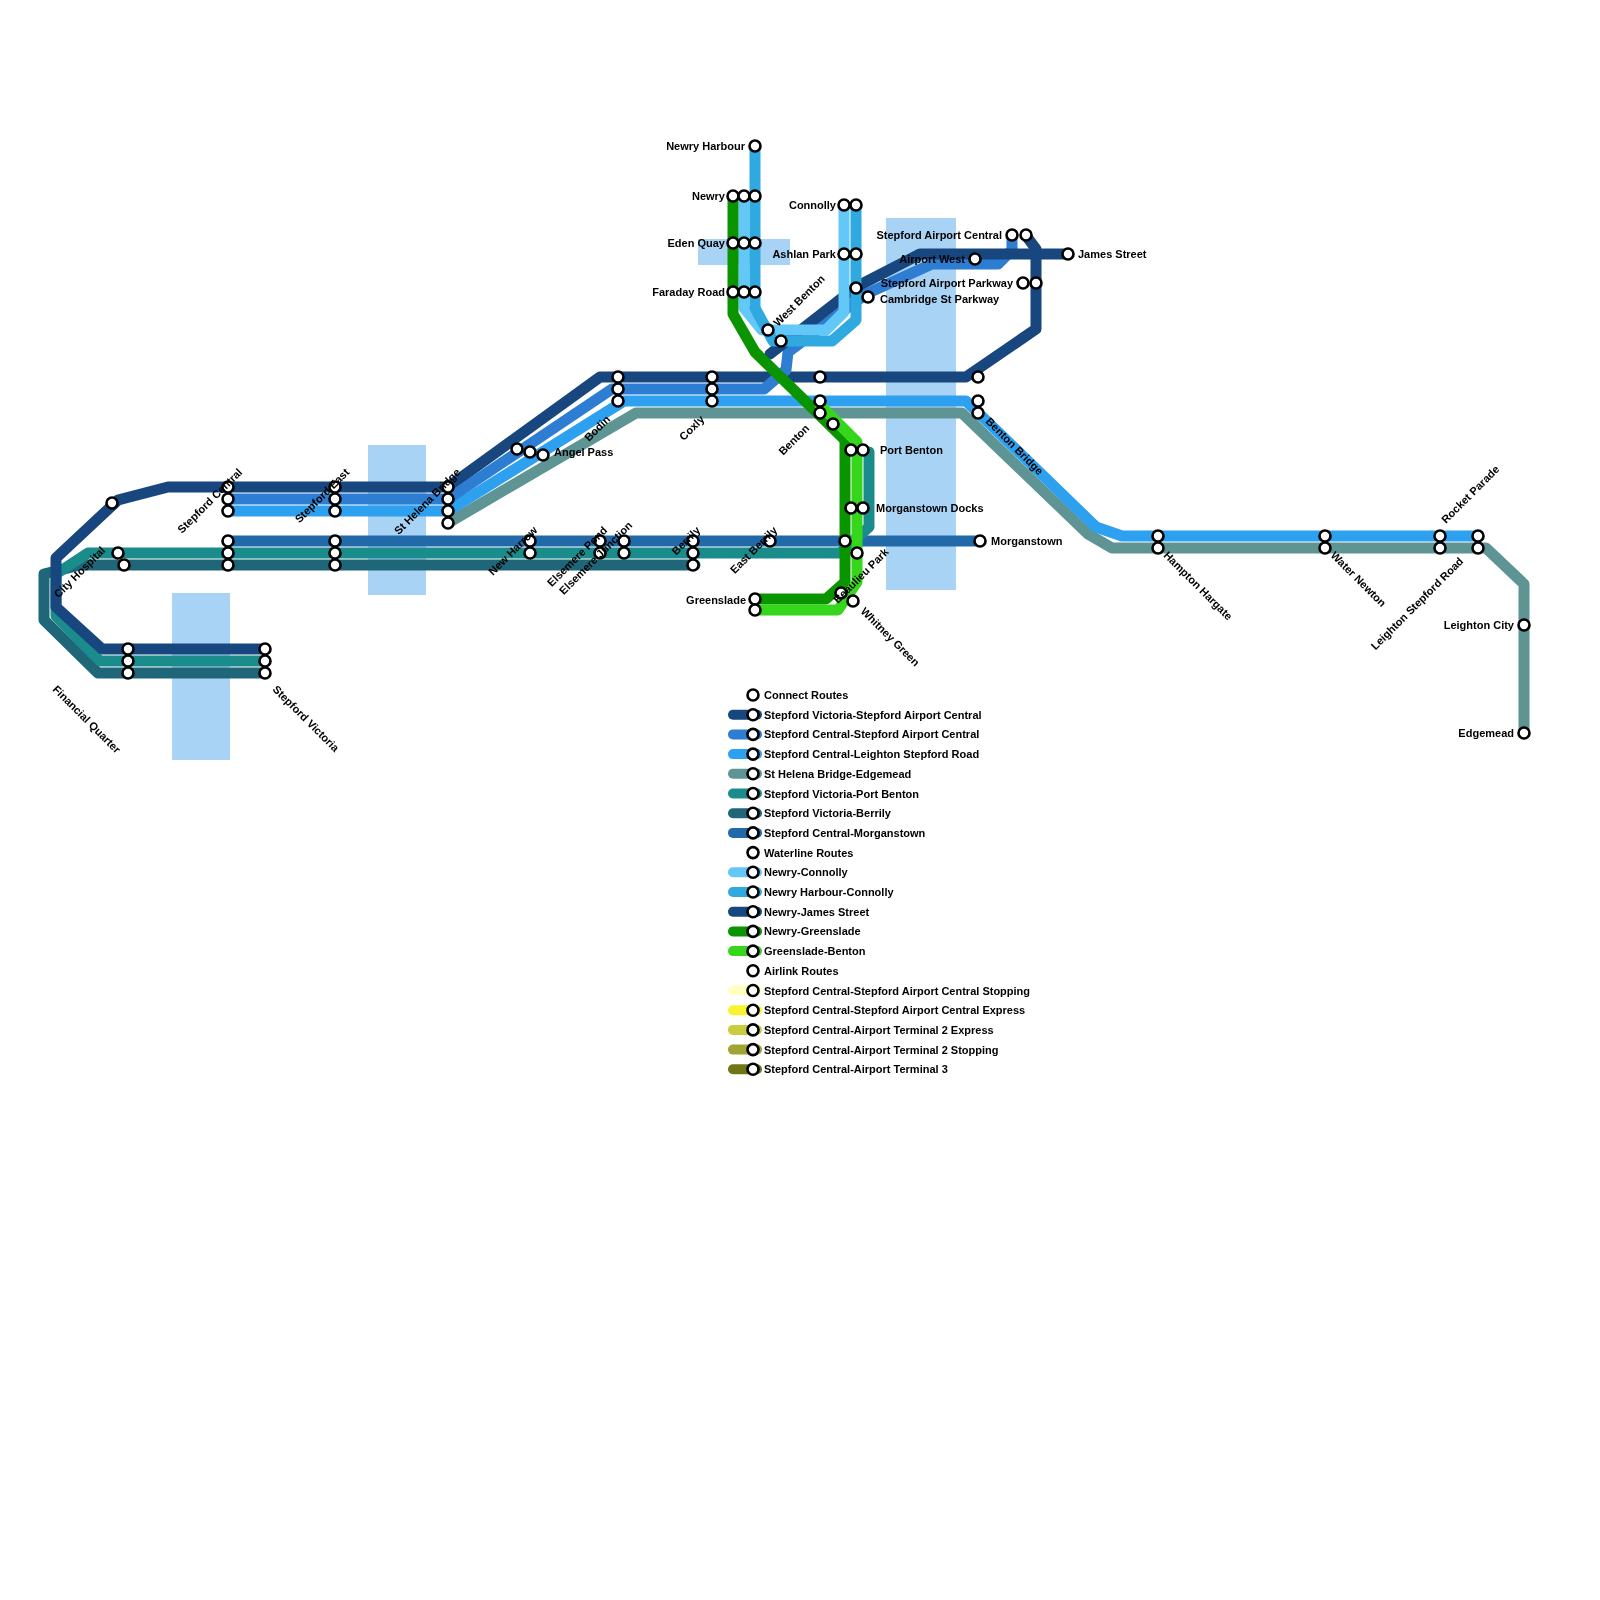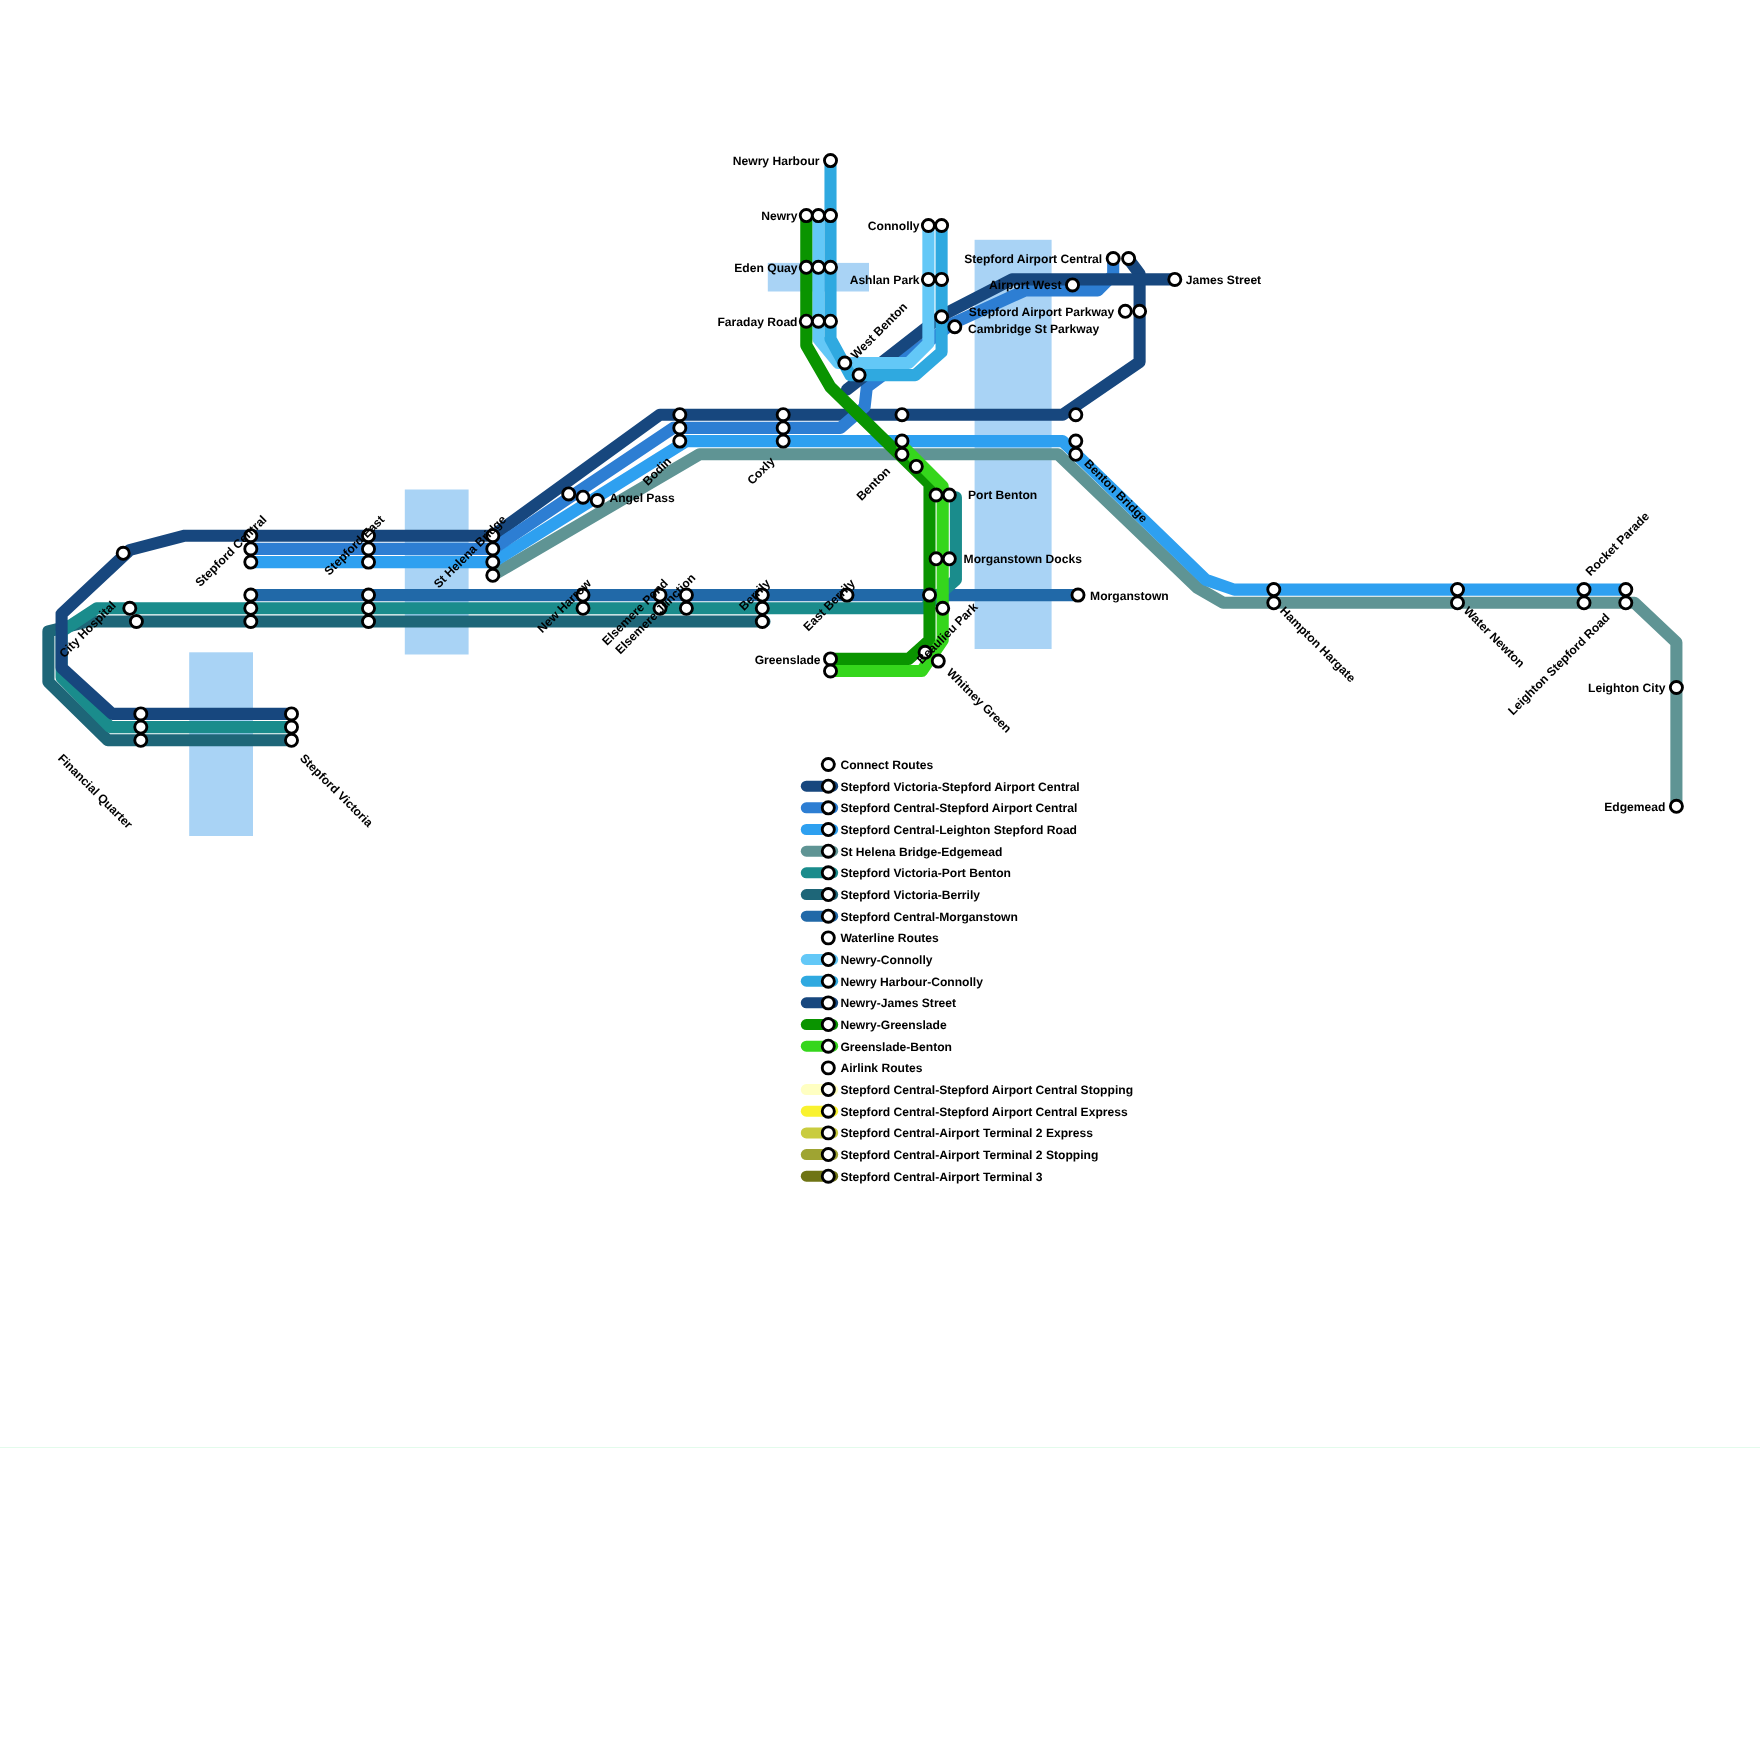--- a/index.html
+++ b/index.html
@@ -1,16 +1,16 @@
 <!DOCTYPE html>
 <html><head>
 <meta charset="utf-8">
 <style>
   html,body{margin:0;padding:0;background:#ffffff;}
-  #stage{position:relative;width:1600px;height:1316px;background:#86efac;overflow:hidden;}
+  #stage{position:relative;width:1600px;height:1600px;background:#0f766e;overflow:hidden;}
   svg{display:block;}
   svg text{font-family:"Liberation Sans",sans-serif;font-weight:bold;font-size:11px;fill:#000;}
   .stn{fill:#fff;stroke:#000;stroke-width:2.6;}
   .route{fill:none;stroke-width:11;stroke-linejoin:round;stroke-linecap:round;}
   .legend-bar{stroke:none;}
 </style>
 </head>
 <body>
 
 <div id="stage">

